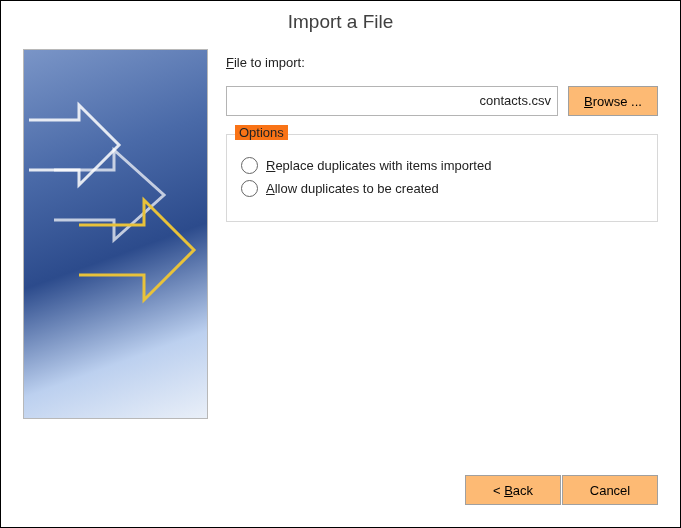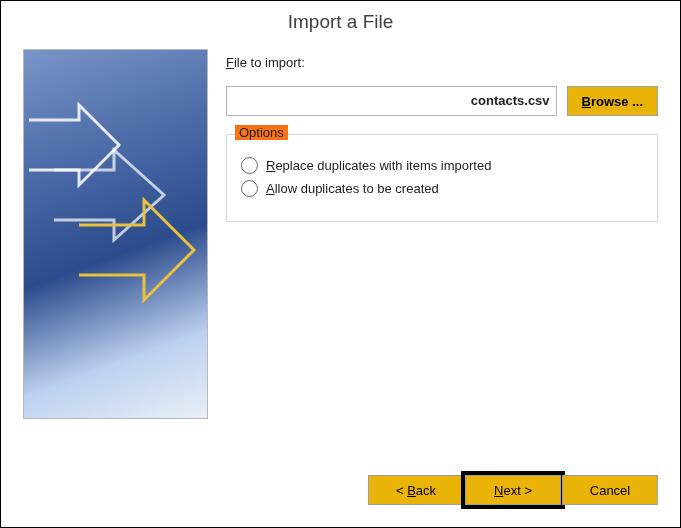--- a/index.html
+++ b/index.html
@@ -52,39 +52,38 @@
   .field-label {
     display: block;
     margin-bottom: 16px;
     color: #222;
   }
   .file-row {
     display: flex;
     gap: 10px;
     align-items: center;
     margin-bottom: 18px;
-    font-weight: bold;
   }
   .file-input {
     flex: 1;
     height: 30px;
     border: 1px solid #b4b4b4;
     background: #fff;
     padding: 0 6px;
     font: inherit;
     line-height: 28px;
     text-align: right;
     color: #222;
   }
   .btn {
     height: 30px;
     min-width: 90px;
     padding: 0 14px;
     border: 1px solid #a0a0a0;
-    background: #eab308;
+    background: #fdba74;
     font: inherit;
     cursor: pointer;
   }
   .options-box {
     border: 1px solid #d8d8d8;
     padding: 16px 14px 18px 14px;
     position: relative;
     margin-top: 4px;
   }
   .options-legend {
@@ -194,19 +193,16 @@
 
       </div>
 
     </div>
   </div>
 
   <div class="footer">
     <button class="btn">
       <span>&lt; </span><span class="u">B</span><span>ack</span>
     </button>
-    <button class="btn next-highlight">
-      <span class="u">N</span><span>ext &gt;</span>
-    </button>
     <button class="btn">Cancel</button>
   </div>
 
 </div>
 
 </body></html>

